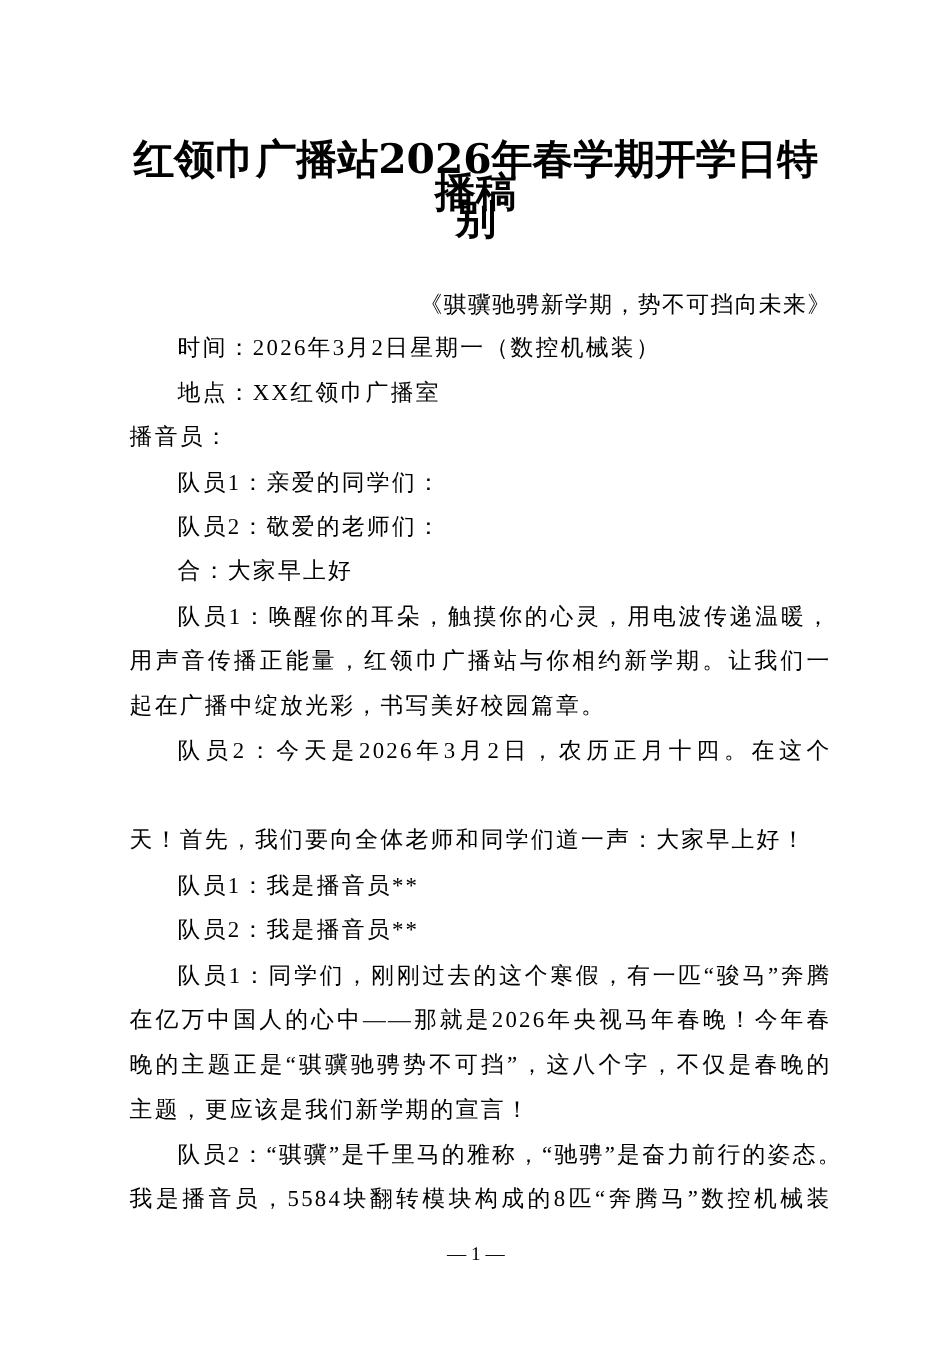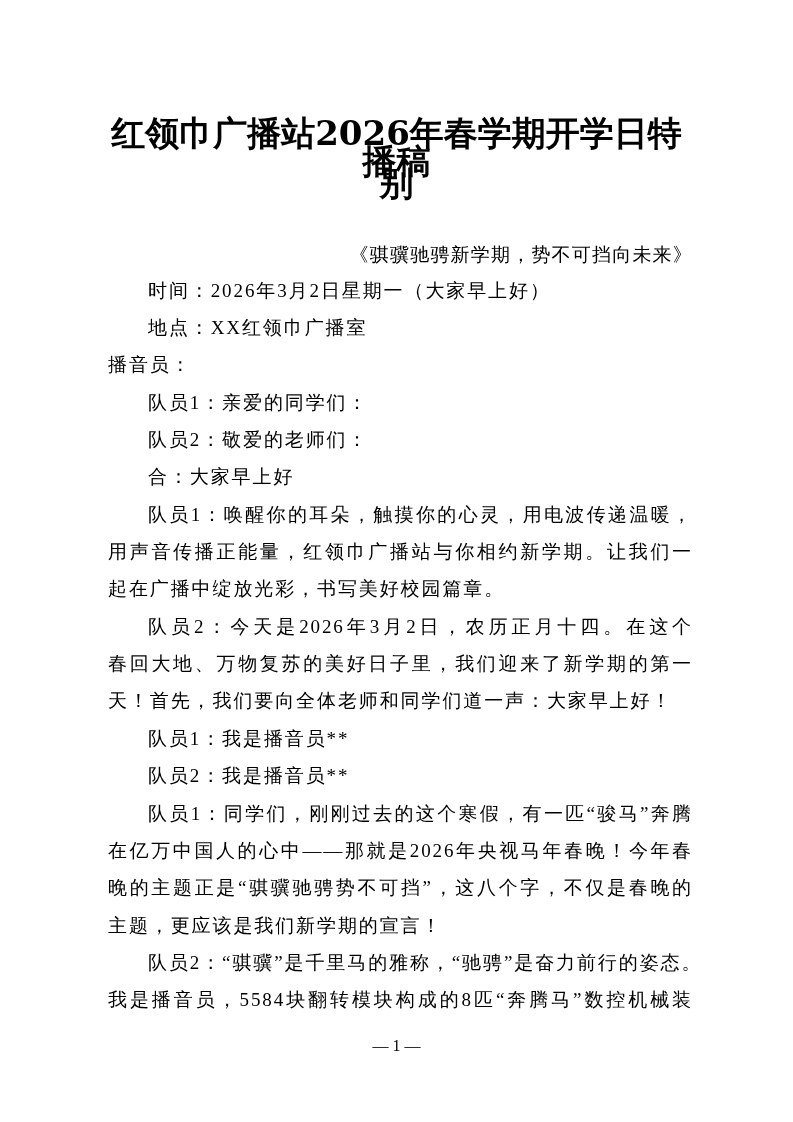--- a/index.html
+++ b/index.html
@@ -27,32 +27,31 @@
   }
 </style>
 </head>
 <body>
 
 <div class="page">
   <div class="title t1">红领巾广播站2026年春学期开学日特别</div>
   <div class="title t2">播稿</div>
 
   <div class="line indent subtitle" style="top:236px">《骐骥驰骋新学期，势不可挡向未来》</div>
-  <div class="line indent" style="top:273px">时间：2026年3月2日星期一（大家早上好）</div>
+  <div class="line indent" style="top:273px">时间：2026年3月2日星期一（数控机械装）</div>
   <div class="line indent" style="top:310px">地点：XX红领巾广播室</div>
   <div class="line" style="top:347px">播音员：</div>
 
   <div class="line indent" style="top:385px">队员1：亲爱的同学们：</div>
   <div class="line indent" style="top:422px">队员2：敬爱的老师们：</div>
   <div class="line indent" style="top:459px">合：大家早上好</div>
   <div class="line indent just" style="top:497px">队员1：唤醒你的耳朵，触摸你的心灵，用电波传递温暖，</div>
   <div class="line just" style="top:534px">用声音传播正能量，红领巾广播站与你相约新学期。让我们一</div>
   <div class="line" style="top:571px">起在广播中绽放光彩，书写美好校园篇章。</div>
   <div class="line indent just" style="top:609px">队员2：今天是2026年3月2日，农历正月十四。在这个</div>
-  <div class="line just" style="top:646px">春回大地、万物复苏的美好日子里，我们迎来了新学期的第一</div>
   <div class="line" style="top:683px">天！首先，我们要向全体老师和同学们道一声：大家早上好！</div>
   <div class="line indent" style="top:721px">队员1：我是播音员**</div>
   <div class="line indent" style="top:758px">队员2：我是播音员**</div>
   <div class="line indent just" style="top:796px">队员1：同学们，刚刚过去的这个寒假，有一匹“骏马”奔腾</div>
   <div class="line just" style="top:833px">在亿万中国人的心中——那就是2026年央视马年春晚！今年春</div>
   <div class="line just" style="top:870px">晚的主题正是“骐骥驰骋势不可挡”，这八个字，不仅是春晚的</div>
   <div class="line" style="top:908px">主题，更应该是我们新学期的宣言！</div>
   <div class="line indent just" style="top:945px">队员2：“骐骥”是千里马的雅称，“驰骋”是奋力前行的姿态。</div>
   <div class="line just" style="top:982px">我是播音员，5584块翻转模块构成的8匹“奔腾马”数控机械装</div>
 

